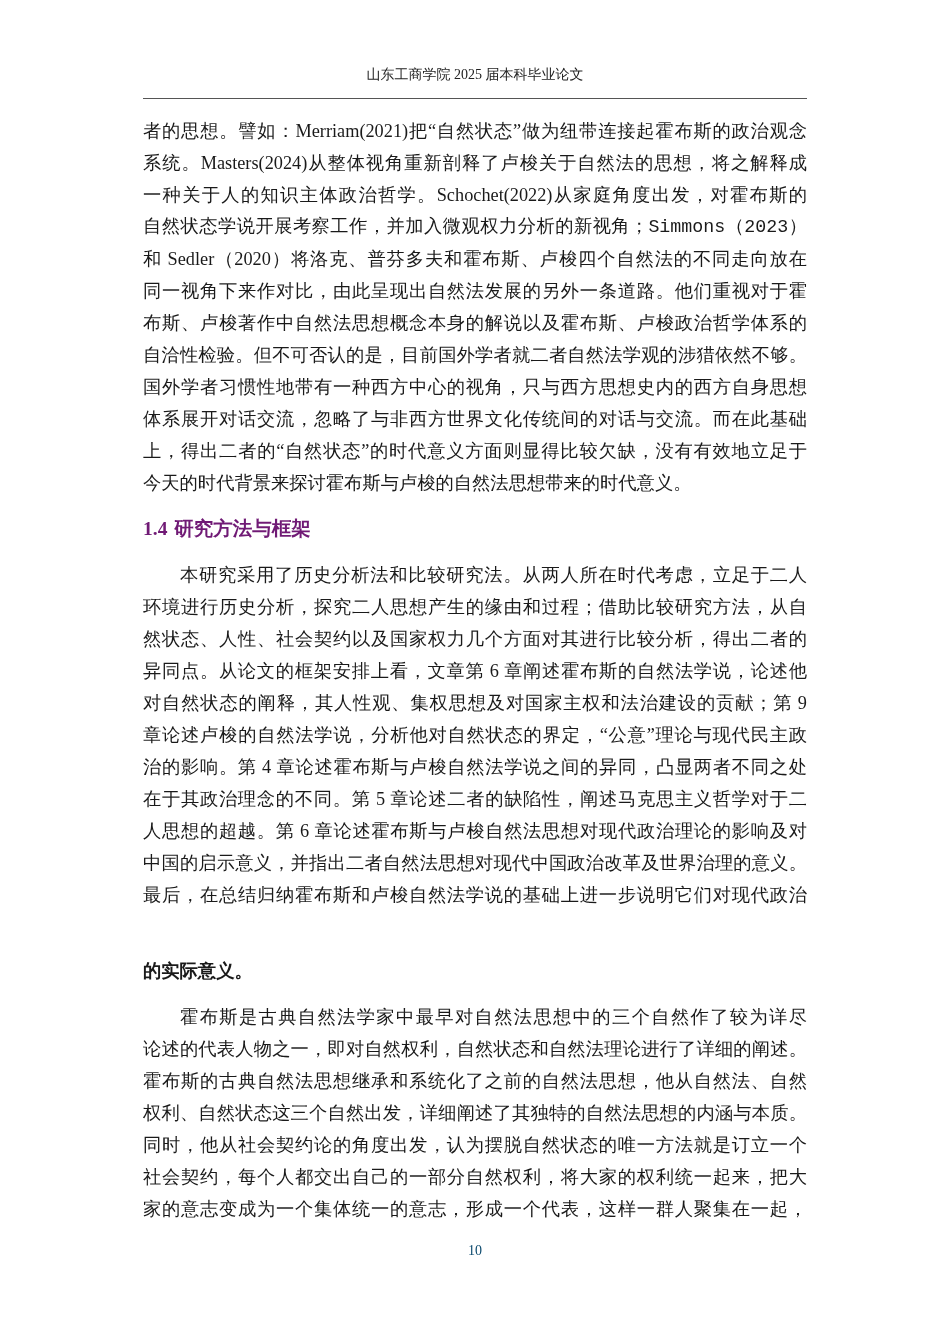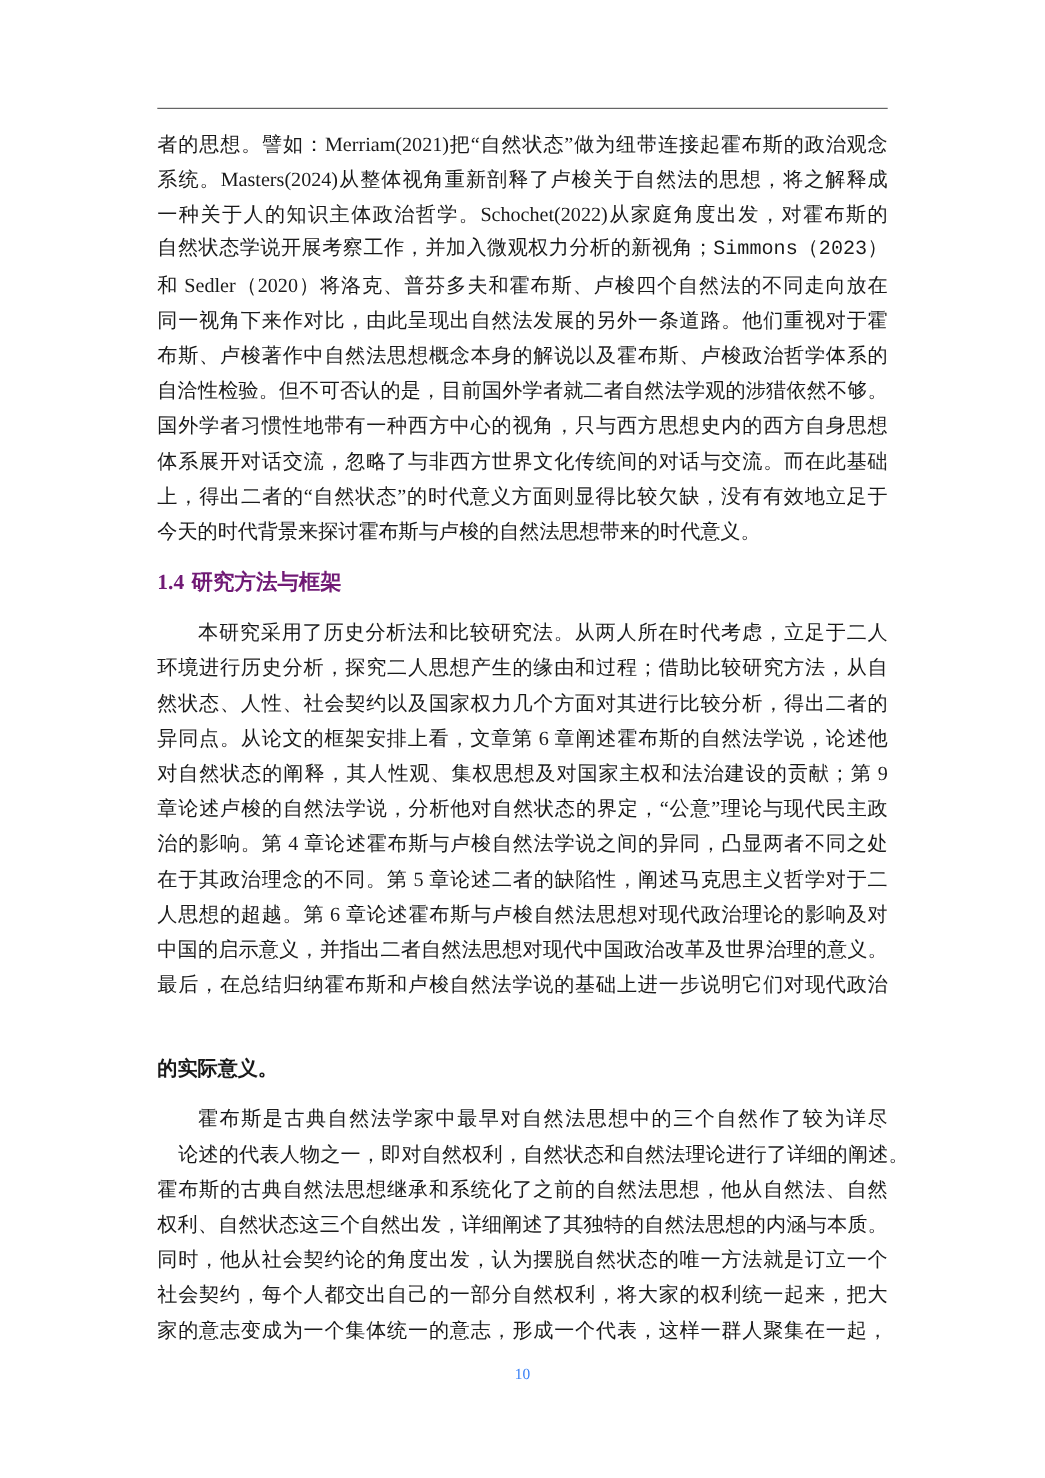--- a/index.html
+++ b/index.html
@@ -87,28 +87,29 @@
     }
     .page-number {
       position: absolute;
       left: 0;
       width: 950px;
       top: 1242px;
       text-align: center;
       font-size: 14px;
       line-height: 18px;
       font-family: "Liberation Serif", "DejaVu Serif", serif;
-      color: #3b82f6;
+      color: #0c4a6e;
     }
   </style>
 </head>
 <body>
 
 <div class="page">
 
+  <div class="running-header">山东工商学院 2025 届本科毕业论文</div>
   <div class="header-rule"></div>
 
   <div>
     <div class="line" style="top:120px;">者的思想。譬如：Merriam(2021)把“自然状态”做为纽带连接起霍布斯的政治观念</div>
     <div class="line" style="top:152px;">系统。Masters(2024)从整体视角重新剖释了卢梭关于自然法的思想，将之解释成</div>
     <div class="line" style="top:184px;">一种关于人的知识主体政治哲学。Schochet(2022)从家庭角度出发，对霍布斯的</div>
     <div class="line" style="top:216px;font-family:Liberation Mono, monospace;">自然状态学说开展考察工作，并加入微观权力分析的新视角；Simmons（2023）</div>
     <div class="line" style="top:248px;">和 Sedler（2020）将洛克、普芬多夫和霍布斯、卢梭四个自然法的不同走向放在</div>
     <div class="line" style="top:280px;">同一视角下来作对比，由此呈现出自然法发展的另外一条道路。他们重视对于霍</div>
     <div class="line" style="top:312px;">布斯、卢梭著作中自然法思想概念本身的解说以及霍布斯、卢梭政治哲学体系的</div>
@@ -135,21 +136,21 @@
     <div class="line" style="top:788px;">在于其政治理念的不同。第 5 章论述二者的缺陷性，阐述马克思主义哲学对于二</div>
     <div class="line" style="top:820px;">人思想的超越。第 6 章论述霍布斯与卢梭自然法思想对现代政治理论的影响及对</div>
     <div class="line" style="top:852px;">中国的启示意义，并指出二者自然法思想对现代中国政治改革及世界治理的意义。</div>
     <div class="line" style="top:884px;">最后，在总结归纳霍布斯和卢梭自然法学说的基础上进一步说明它们对现代政治</div>
     <div class="line last" style="top:960px;font-weight:bold;">的实际意义。</div>
   </div>
 
 
   <div>
     <div class="line indent" style="top:1006px;">霍布斯是古典自然法学家中最早对自然法思想中的三个自然作了较为详尽</div>
-    <div class="line" style="top:1038px;margin-left:19px;">论述的代表人物之一，即对自然权利，自然状态和自然法理论进行了详细的阐述。</div>
+    <div class="line" style="top:1038px;">论述的代表人物之一，即对自然权利，自然状态和自然法理论进行了详细的阐述。</div>
     <div class="line" style="top:1070px;">霍布斯的古典自然法思想继承和系统化了之前的自然法思想，他从自然法、自然</div>
     <div class="line" style="top:1102px;">权利、自然状态这三个自然出发，详细阐述了其独特的自然法思想的内涵与本质。</div>
     <div class="line" style="top:1134px;">同时，他从社会契约论的角度出发，认为摆脱自然状态的唯一方法就是订立一个</div>
     <div class="line" style="top:1166px;">社会契约，每个人都交出自己的一部分自然权利，将大家的权利统一起来，把大</div>
     <div class="line" style="top:1198px;">家的意志变成为一个集体统一的意志，形成一个代表，这样一群人聚集在一起，</div>
   </div>
 
   <div class="page-number">10</div>
 
 </div>

